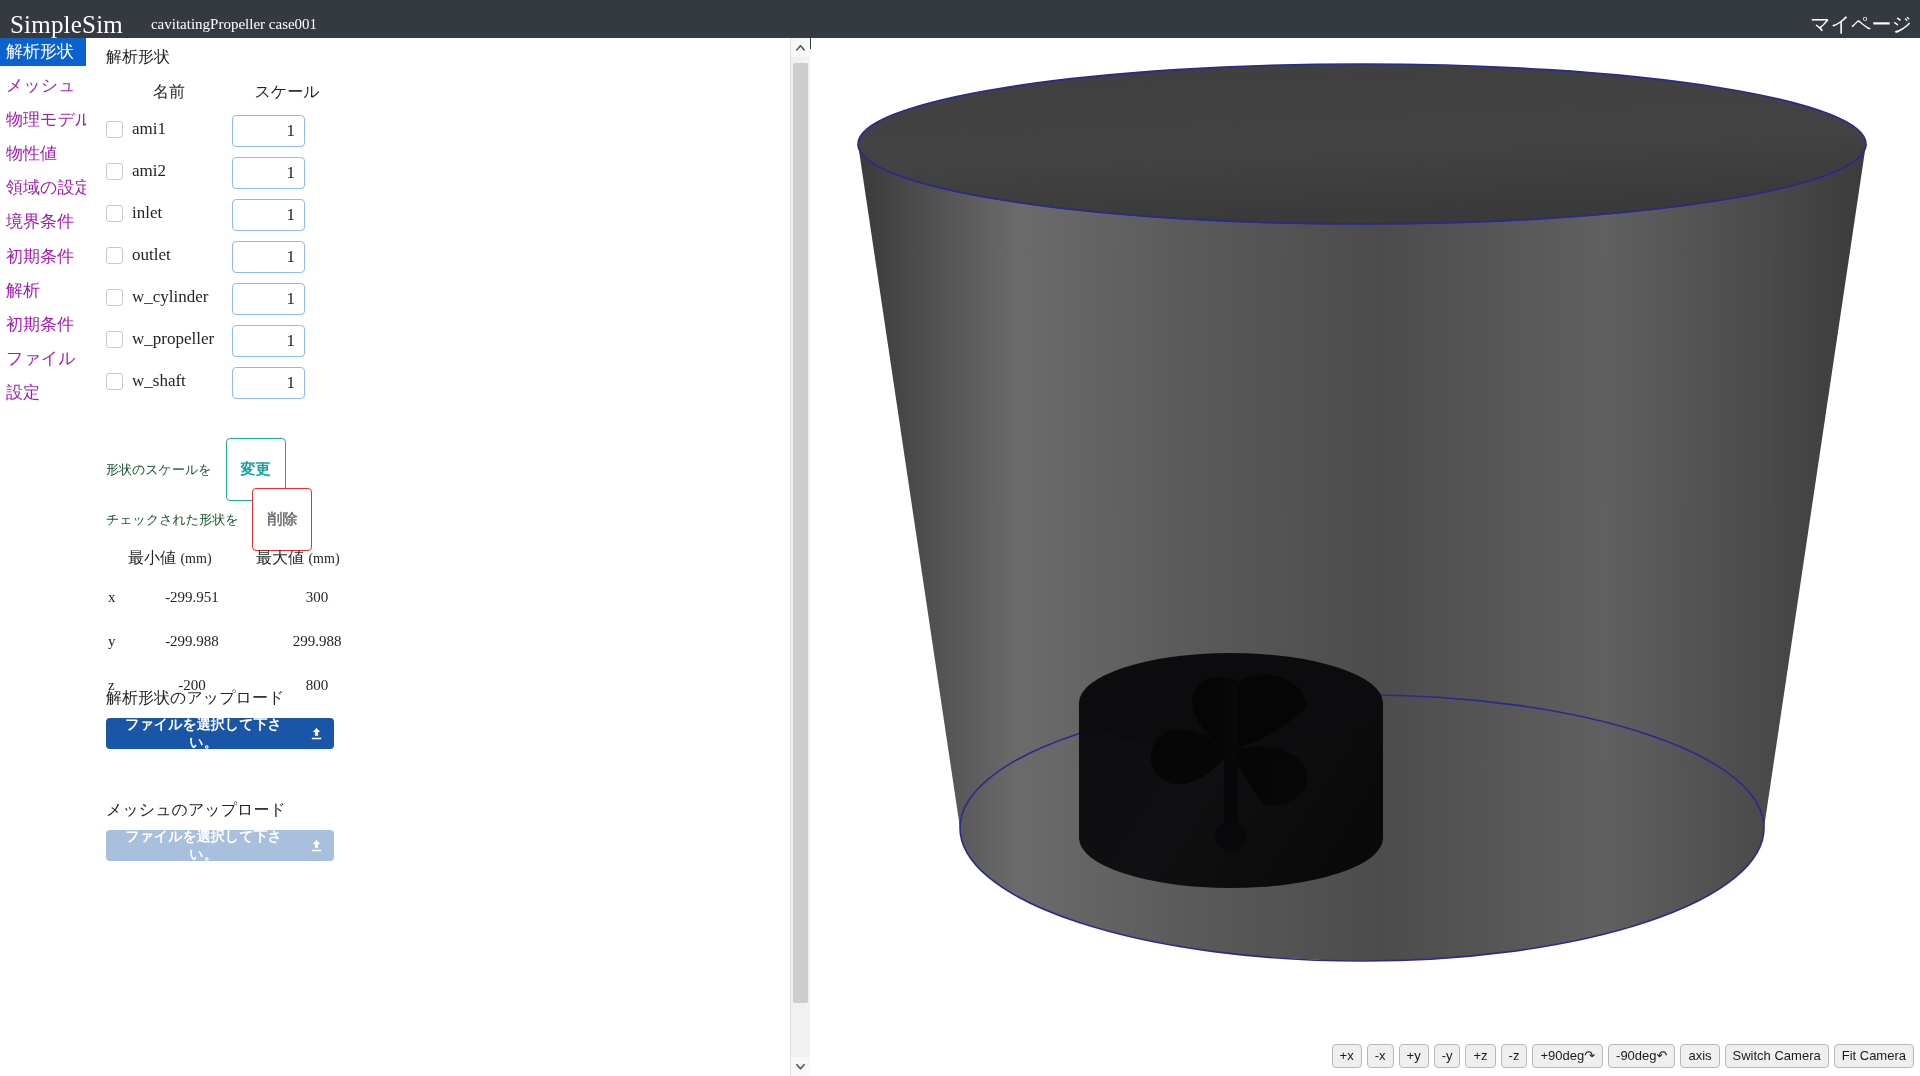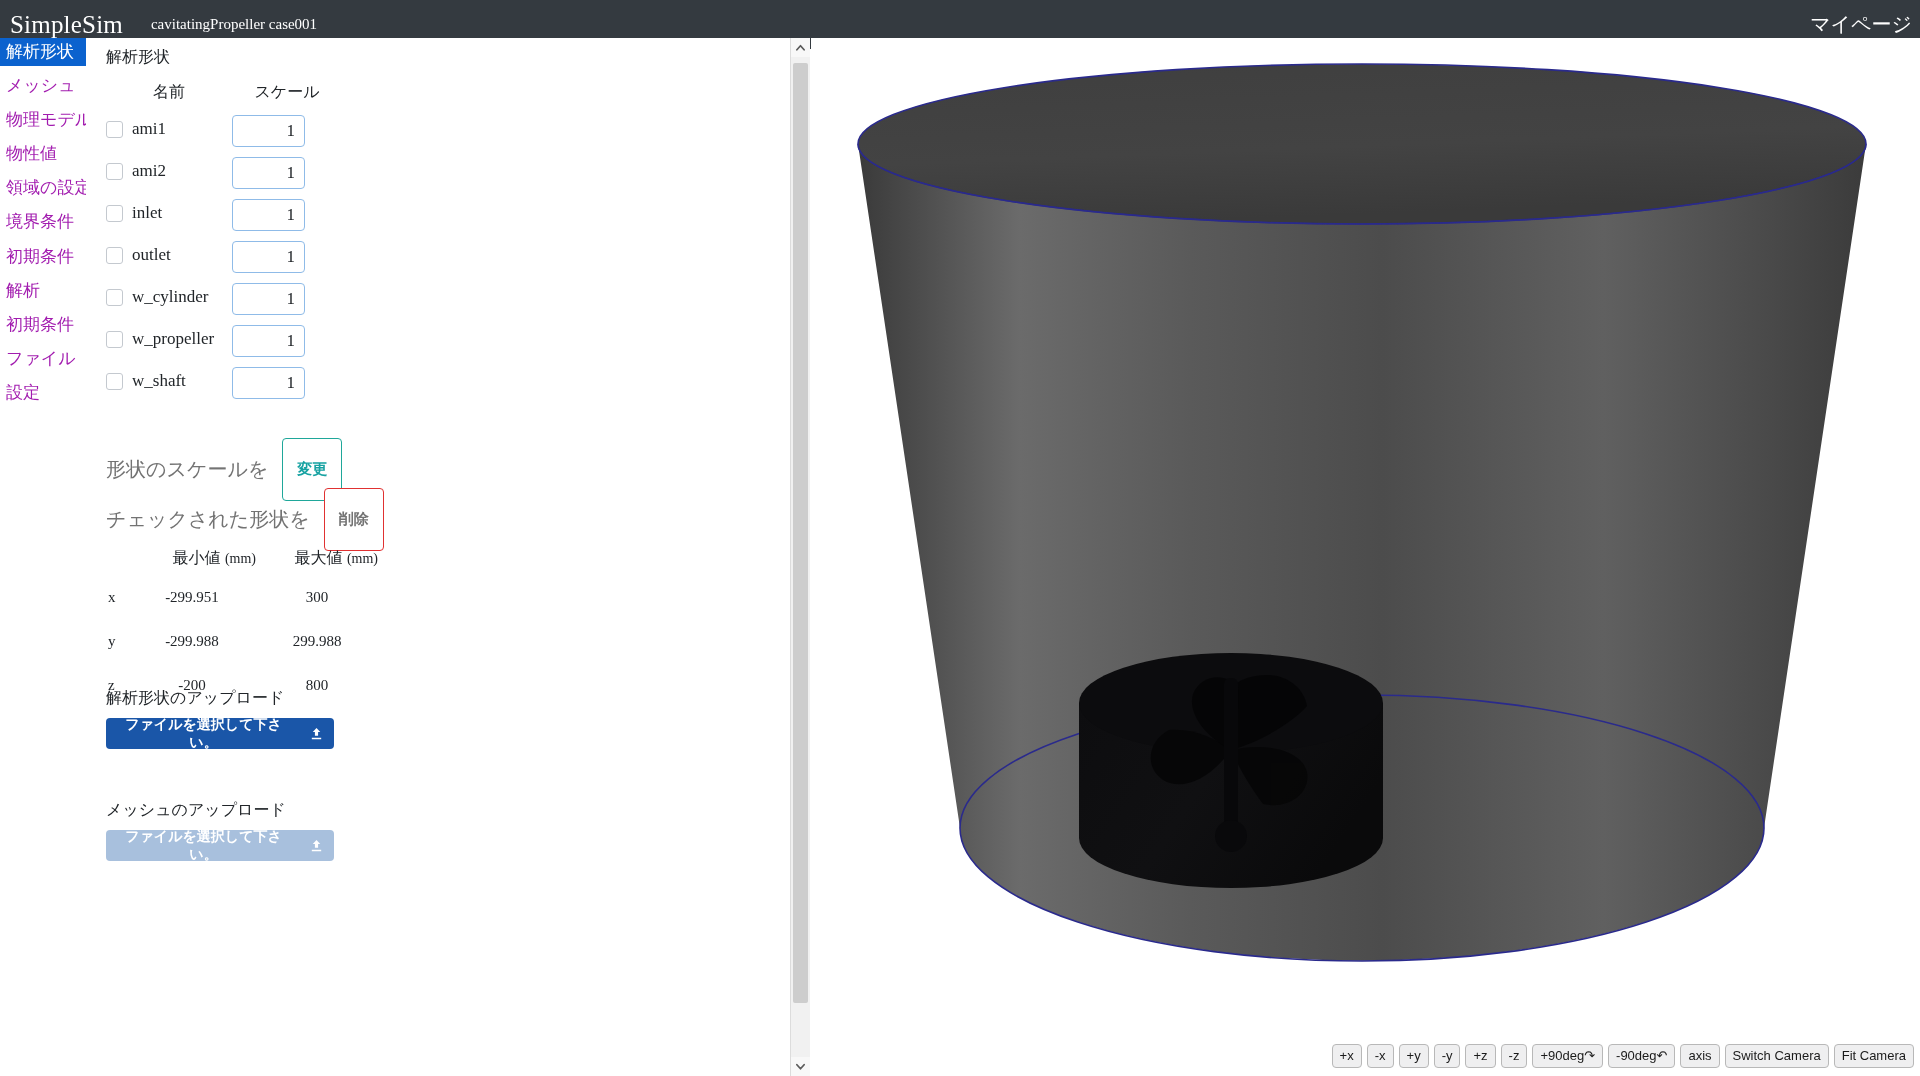--- a/index.html
+++ b/index.html
@@ -117,21 +117,21 @@
     outline: none;
   }
 
   
   .action-row {
     position: absolute; left: 20px;
     display: flex; align-items: center; gap: 14px;
   }
   #row-scale  { top: 400px; }
   #row-delete { top: 450px; }
-  .action-label { font-size: 20px; color: #737373; white-space: nowrap; }
+  .action-label { font-size: 13px; color: #14532d; white-space: nowrap; }
   .btn-outline {
     font-size: 15px; font-weight: bold;
     padding: 21px 14px;
     background: #ffffff;
     border-radius: 4px;
     cursor: pointer;
     white-space: nowrap;
   }
   .btn-teal { border: 1px solid #1fa79a; color: #17a2a2; }
   .btn-red  { border: 1px solid #e03131; color: #737373; }
@@ -141,21 +141,21 @@
     position: absolute; left: 20px; top: 510px;
     border-collapse: collapse;
     font-family: "Liberation Serif", "DejaVu Serif", serif;
     color: #212529;
   }
   #bounds-table th {
     font-weight: normal;
     font-size: 16px;
     font-family: "Liberation Sans", sans-serif;
     padding: 0 0 20px 0;
-    text-align: right;
+    text-align: left;
   }
   #bounds-table th.bh-blank { width: 22px; }
   #bounds-table th.bh-min   { width: 128px; }
   #bounds-table th.bh-max   { width: 122px; }
   #bounds-table th .unit {
     font-family: "Liberation Serif", "DejaVu Serif", serif;
     font-size: 14px;
   }
   #bounds-table td {
     font-size: 15px;

